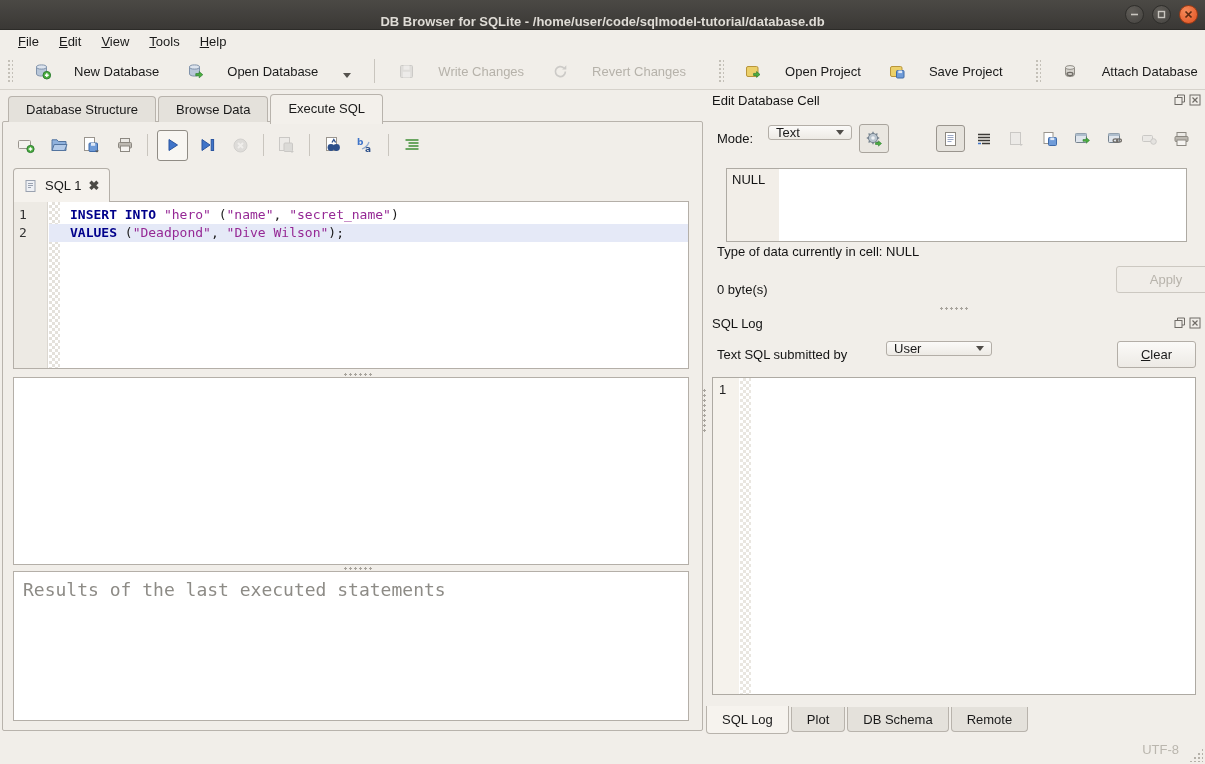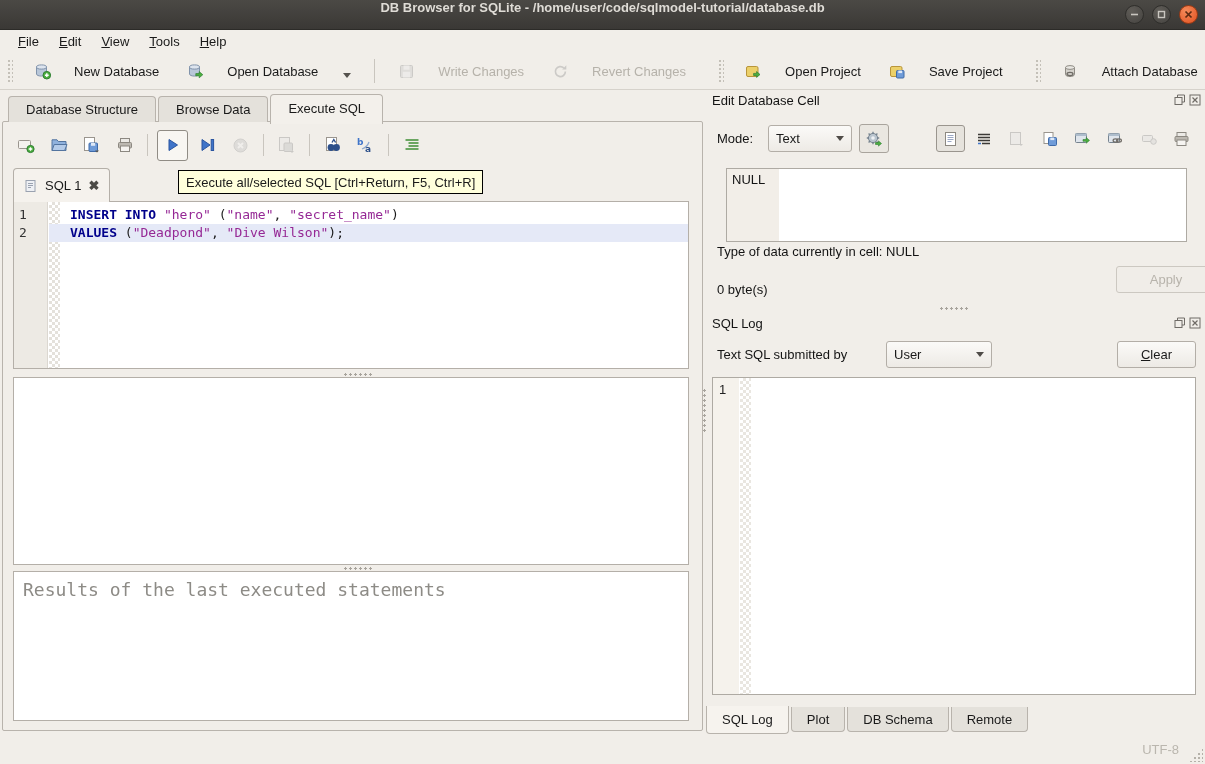--- a/index.html
+++ b/index.html
@@ -2,21 +2,21 @@
 <html><head>
 <meta charset="utf-8">
 <style>
   * { margin:0; padding:0; box-sizing:border-box; }
   body { background:#d8d4ce; }
   .window{position:relative;width:1205px;height:764px;background:#f1eee9;
     font-family:"Liberation Sans",sans-serif;font-size:13px;color:#1a1a1a;overflow:hidden}
 
   
   .titlebar{position:absolute;left:0;top:0;width:100%;height:30px;
-    background:linear-gradient(#4b4945,#3a3835);display:flex;align-items:flex-start;justify-content:center;
+    background:linear-gradient(#4b4945,#3a3835);display:flex;align-items:flex-end;justify-content:center;
     color:#dfdcd6;font-weight:bold;border-bottom:1px solid #2c2b28}
   .win-controls{position:absolute;right:7px;top:5px;display:flex;gap:8px}
   .wbtn{width:19px;height:19px;border-radius:50%;border:1px solid #2f2e2b;
     background:radial-gradient(circle at 35% 30%,#605d58,#454340);
     display:flex;align-items:center;justify-content:center;color:#c9c6c0;font-size:10px;line-height:1}
   .wbtn.close{background:radial-gradient(circle at 35% 30%,#f58b5b,#e0501f);color:#5d2a12;border-color:#9c3a14}
 
   
   .menubar{position:absolute;top:30px;left:0;width:100%;height:23px;display:flex;align-items:center;padding-left:8px}
   .menu-item{display:inline-block;padding:2px 10px;cursor:default}
@@ -81,21 +81,21 @@
   .tooltip{position:absolute;left:178px;top:170px;height:24px;background:#ffffdc;border:1px solid #000;
     display:flex;align-items:center;padding:0 7px;z-index:60;white-space:nowrap}
 
   
   .right-panel{position:absolute;left:706px;top:90px;width:499px;height:645px}
   .panel-header{position:absolute;left:6px;font-size:13px;color:#141414}
   .dock-icons{position:absolute;right:4px;display:flex;gap:3px}
   .dock-icons svg{display:block}
 
   .label{color:#141414}
-  .dropdown{height:27px;border:1px solid #b3aea7;border-radius:3px;background:linear-gradient(#fbfaf8,#edeae5);
+  .dropdown{height:15px;border:1px solid #b3aea7;border-radius:3px;background:linear-gradient(#fbfaf8,#edeae5);
     display:flex;align-items:center;justify-content:space-between;padding:0 7px}
   .dd-caret{width:0;height:0;border-left:4px solid transparent;border-right:4px solid transparent;
     border-top:5px solid #4f4c48}
   .btn{height:27px;border:1px solid #b3aea7;border-radius:3px;background:linear-gradient(#fbfaf8,#edeae5);
     display:flex;align-items:center;justify-content:center;padding:0 12px}
   .btn.disabled{background:#f0ede8;border-color:#ccc8c1;color:#b7b3ab}
   .btn .mn{display:inline-block}
   .btn .mn::first-letter{text-decoration:underline}
 
   .gear-btn{width:30px;height:29px;border:1px solid #a9a49d;border-radius:3px;background:#eae7e1;
@@ -376,23 +376,20 @@
     <div class="hdots" style="left:340px;top:250px"></div>
     <div class="grid-pane"></div>
     <div class="hdots" style="left:340px;top:444px"></div>
     <div class="results-pane">
       <span>Results of the last executed statements</span>
     </div>
   </div>
 
   <div class="vdots"></div>
 
-  <div class="tooltip">
-    <span>Execute all/selected SQL [Ctrl+Return, F5, Ctrl+R]</span>
-  </div>
 
   <div class="right-panel">
 
     <div class="panel-header" style="top:3px">Edit Database Cell</div>
     <div class="dock-icons" style="top:4px">
       <svg width="12" height="12" viewBox="0 0 12 12">
         <rect x="1" y="3.5" width="7" height="7" fill="none" stroke="#6f6b66"></rect>
         <path d="M3.5 3.5V1h7v7H8" fill="none" stroke="#6f6b66"></path>
       </svg>
       <svg width="12" height="12" viewBox="0 0 12 12">

